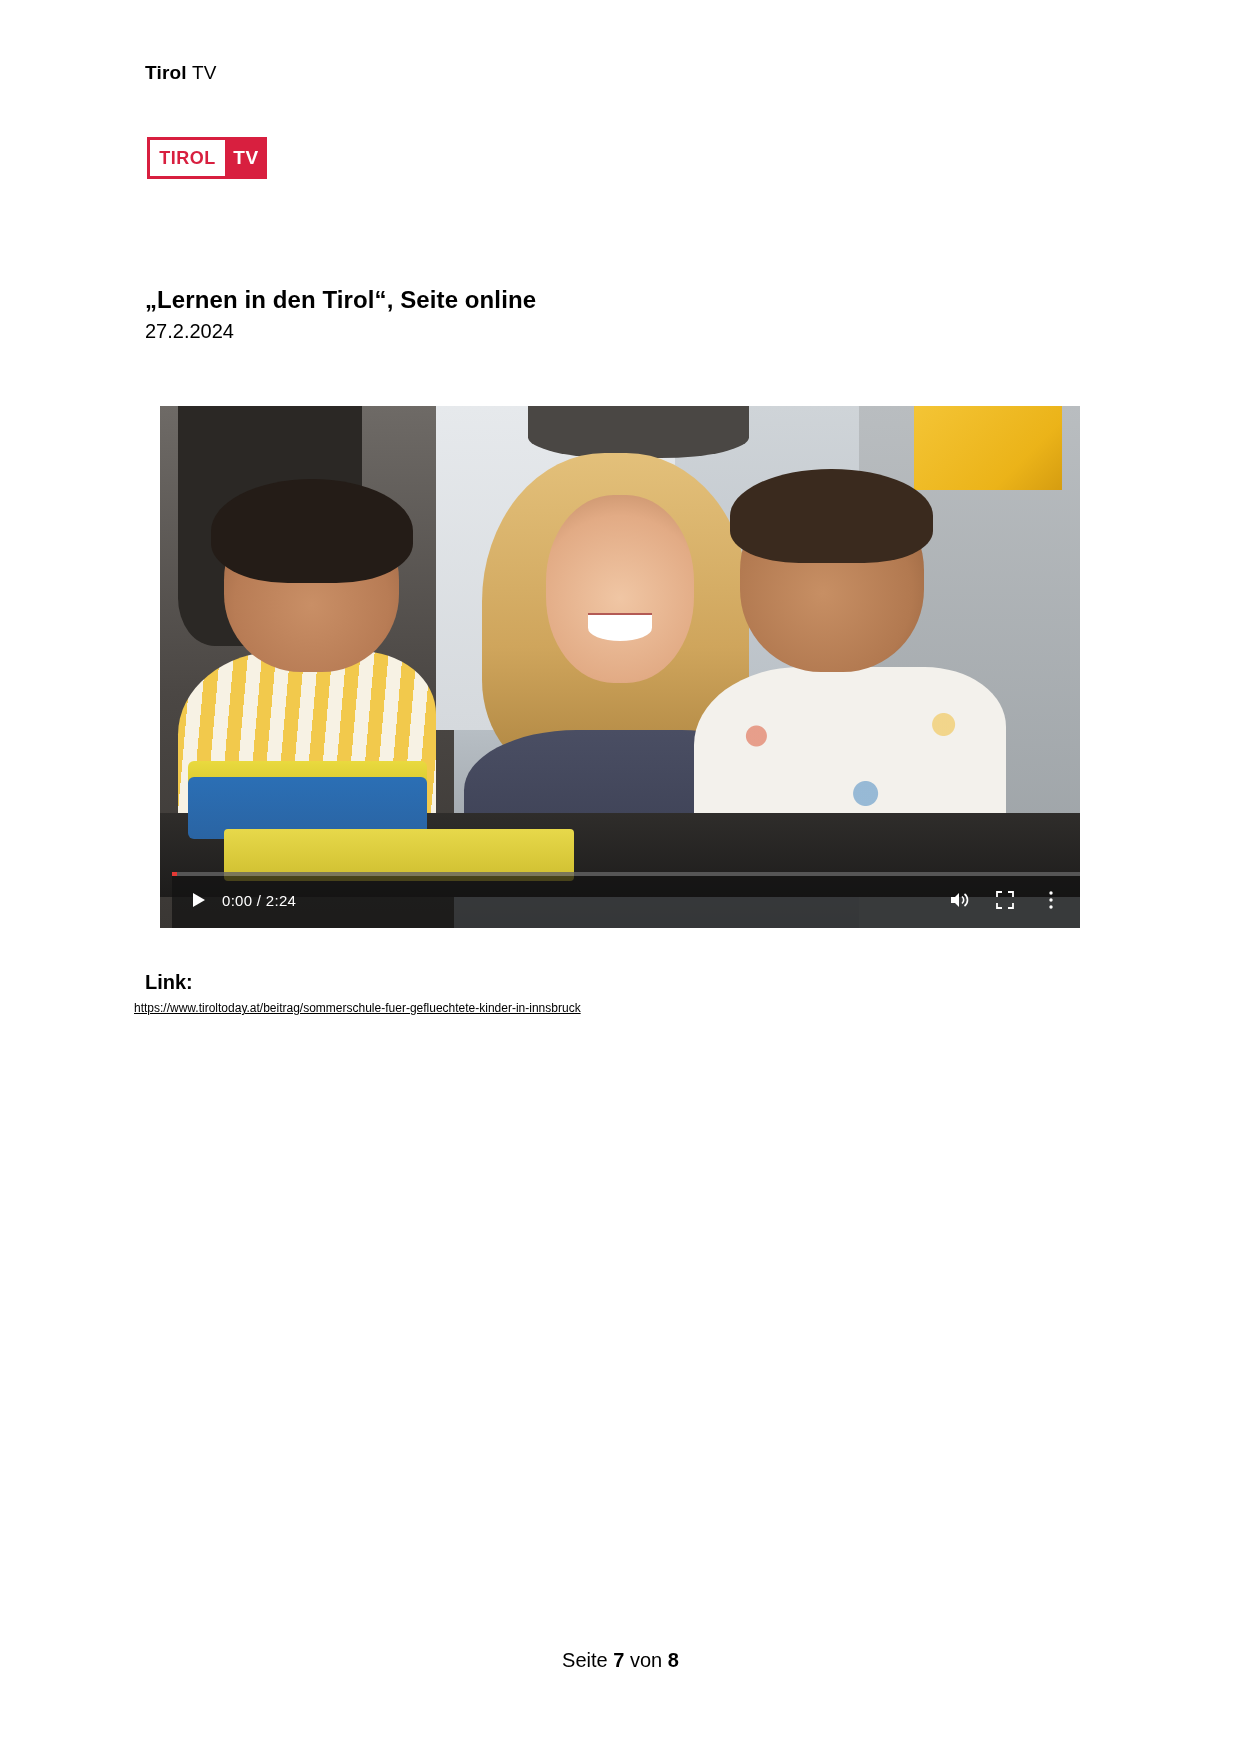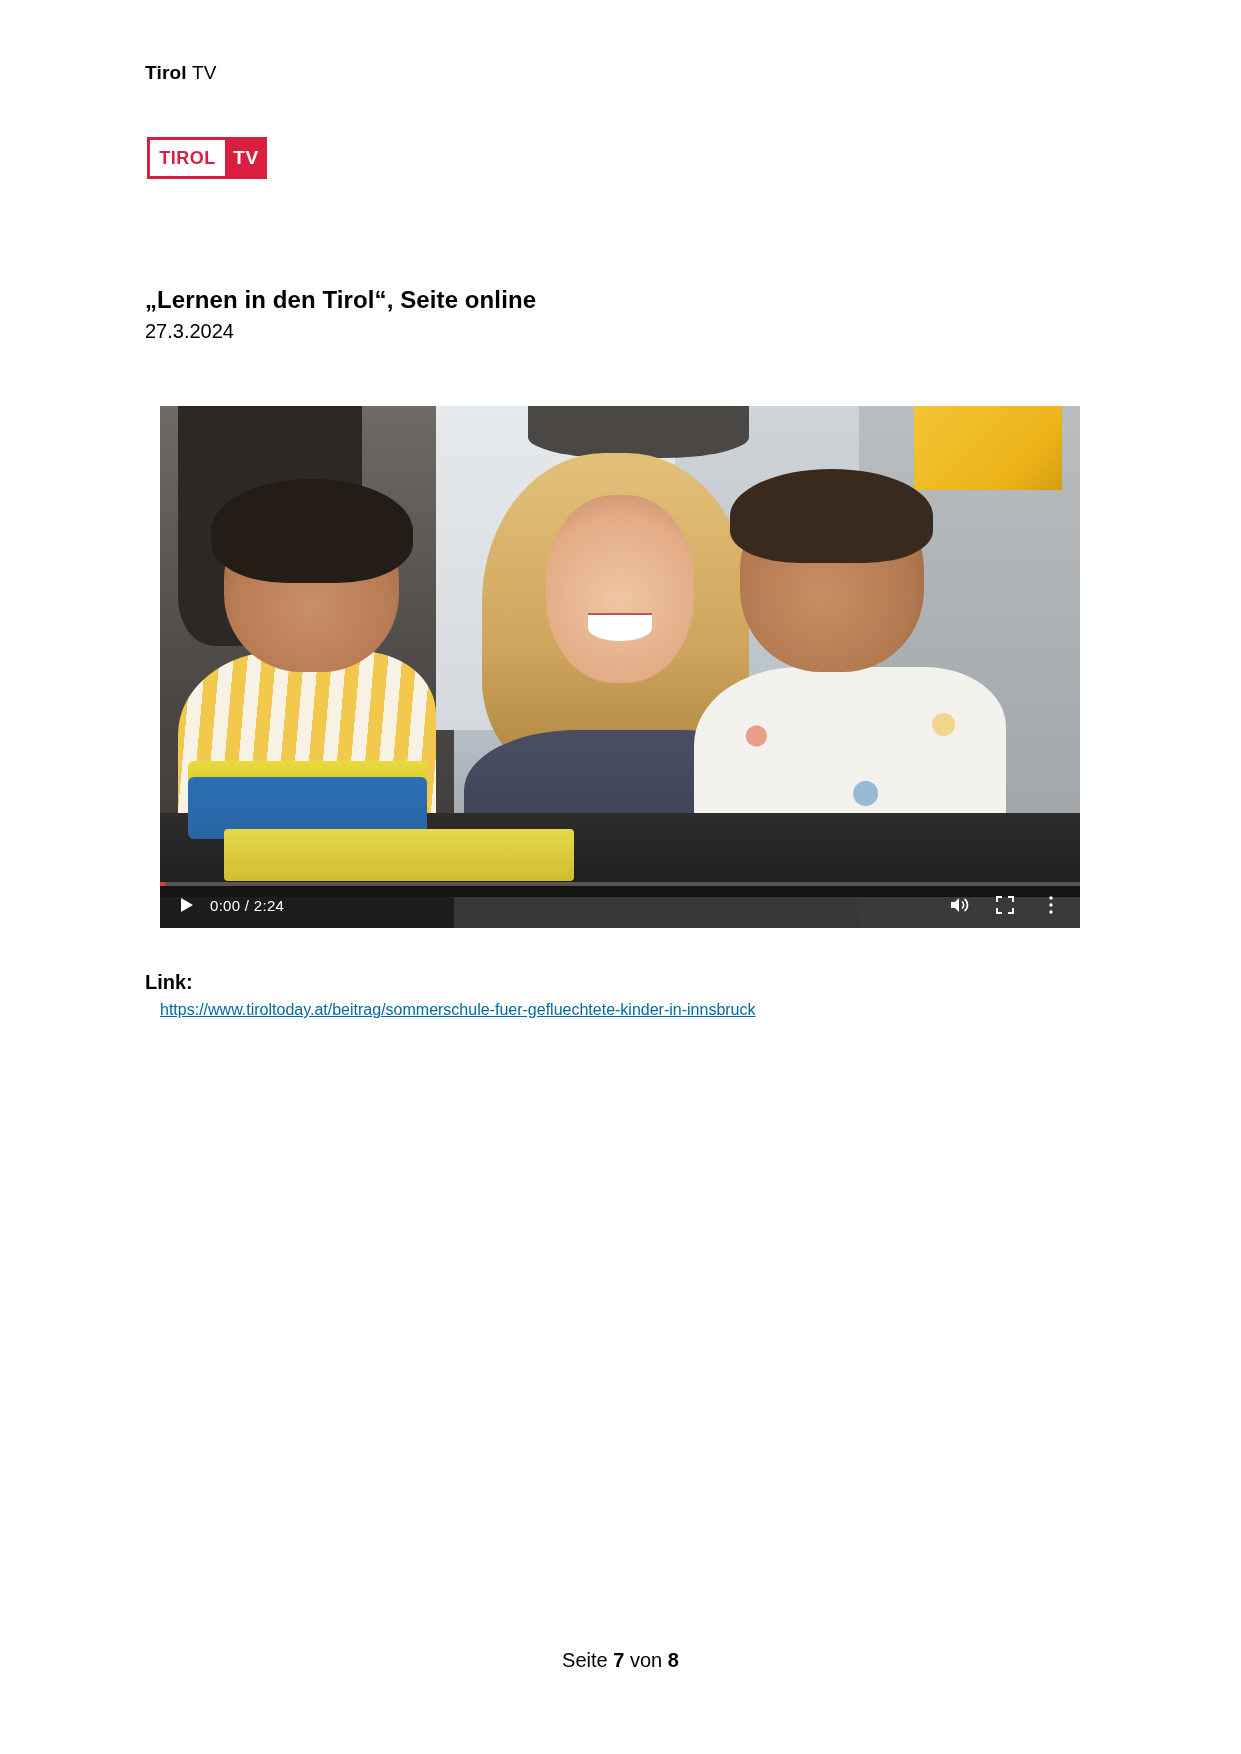--- a/index.html
+++ b/index.html
@@ -230,22 +230,22 @@
   .yellow-book {
     position: absolute;
     left: 7%; bottom: 9%; width: 38%; height: 10%;
     background: linear-gradient(180deg, #e7d84a 0%, #cfbe2f 100%);
     border-radius: 4px;
   }
 
   
   .player-bar {
     position: absolute;
-    left: 0; right: 0; bottom: 0;
-    height: 46px;
+    left: 12px; right: 0; bottom: 0;
+    height: 56px;
     background: rgba(18,18,18,0.72);
     display: flex;
     align-items: center;
     padding: 0 14px;
     box-sizing: border-box;
     color: #ffffff;
   }
   .progress-track {
     position: absolute;
     left: 0; right: 0; top: 0;
@@ -281,24 +281,24 @@
   
   .link-label {
     position: absolute;
     left: 145px;
     top: 971px;
     font-size: 20px;
     font-weight: bold;
   }
   .link-url {
     position: absolute;
-    left: 160px;
+    left: 134px;
     top: 1001px;
-    font-size: 16px;
-    color: #0369a1;
+    font-size: 12px;
+    color: #000000;
     text-decoration: underline;
     white-space: nowrap;
   }
 
   
   .footer {
     position: absolute;
     left: 0; right: 0;
     top: 1649px;
     text-align: center;
@@ -318,21 +318,21 @@
   <div class="logo-wrap">
     <div class="logo-left">
       <span>TIROL</span>
     </div>
     <div class="logo-right">
       <span>TV</span>
     </div>
   </div>
 
   <div class="article-title">„Lernen in den Tirol“, Seite online</div>
-  <div class="article-date">27.3.2024</div>
+  <div class="article-date">27.2.2024</div>
 
   <div class="video">
     <div class="video-scene">
       <div class="wall-a"></div>
       <div class="wall-b"></div>
       <div class="wall-c"></div>
       <div class="yellow-poster"></div>
       <div class="dark-shape-left"></div>
       <div class="dark-shape-top"></div>
 

